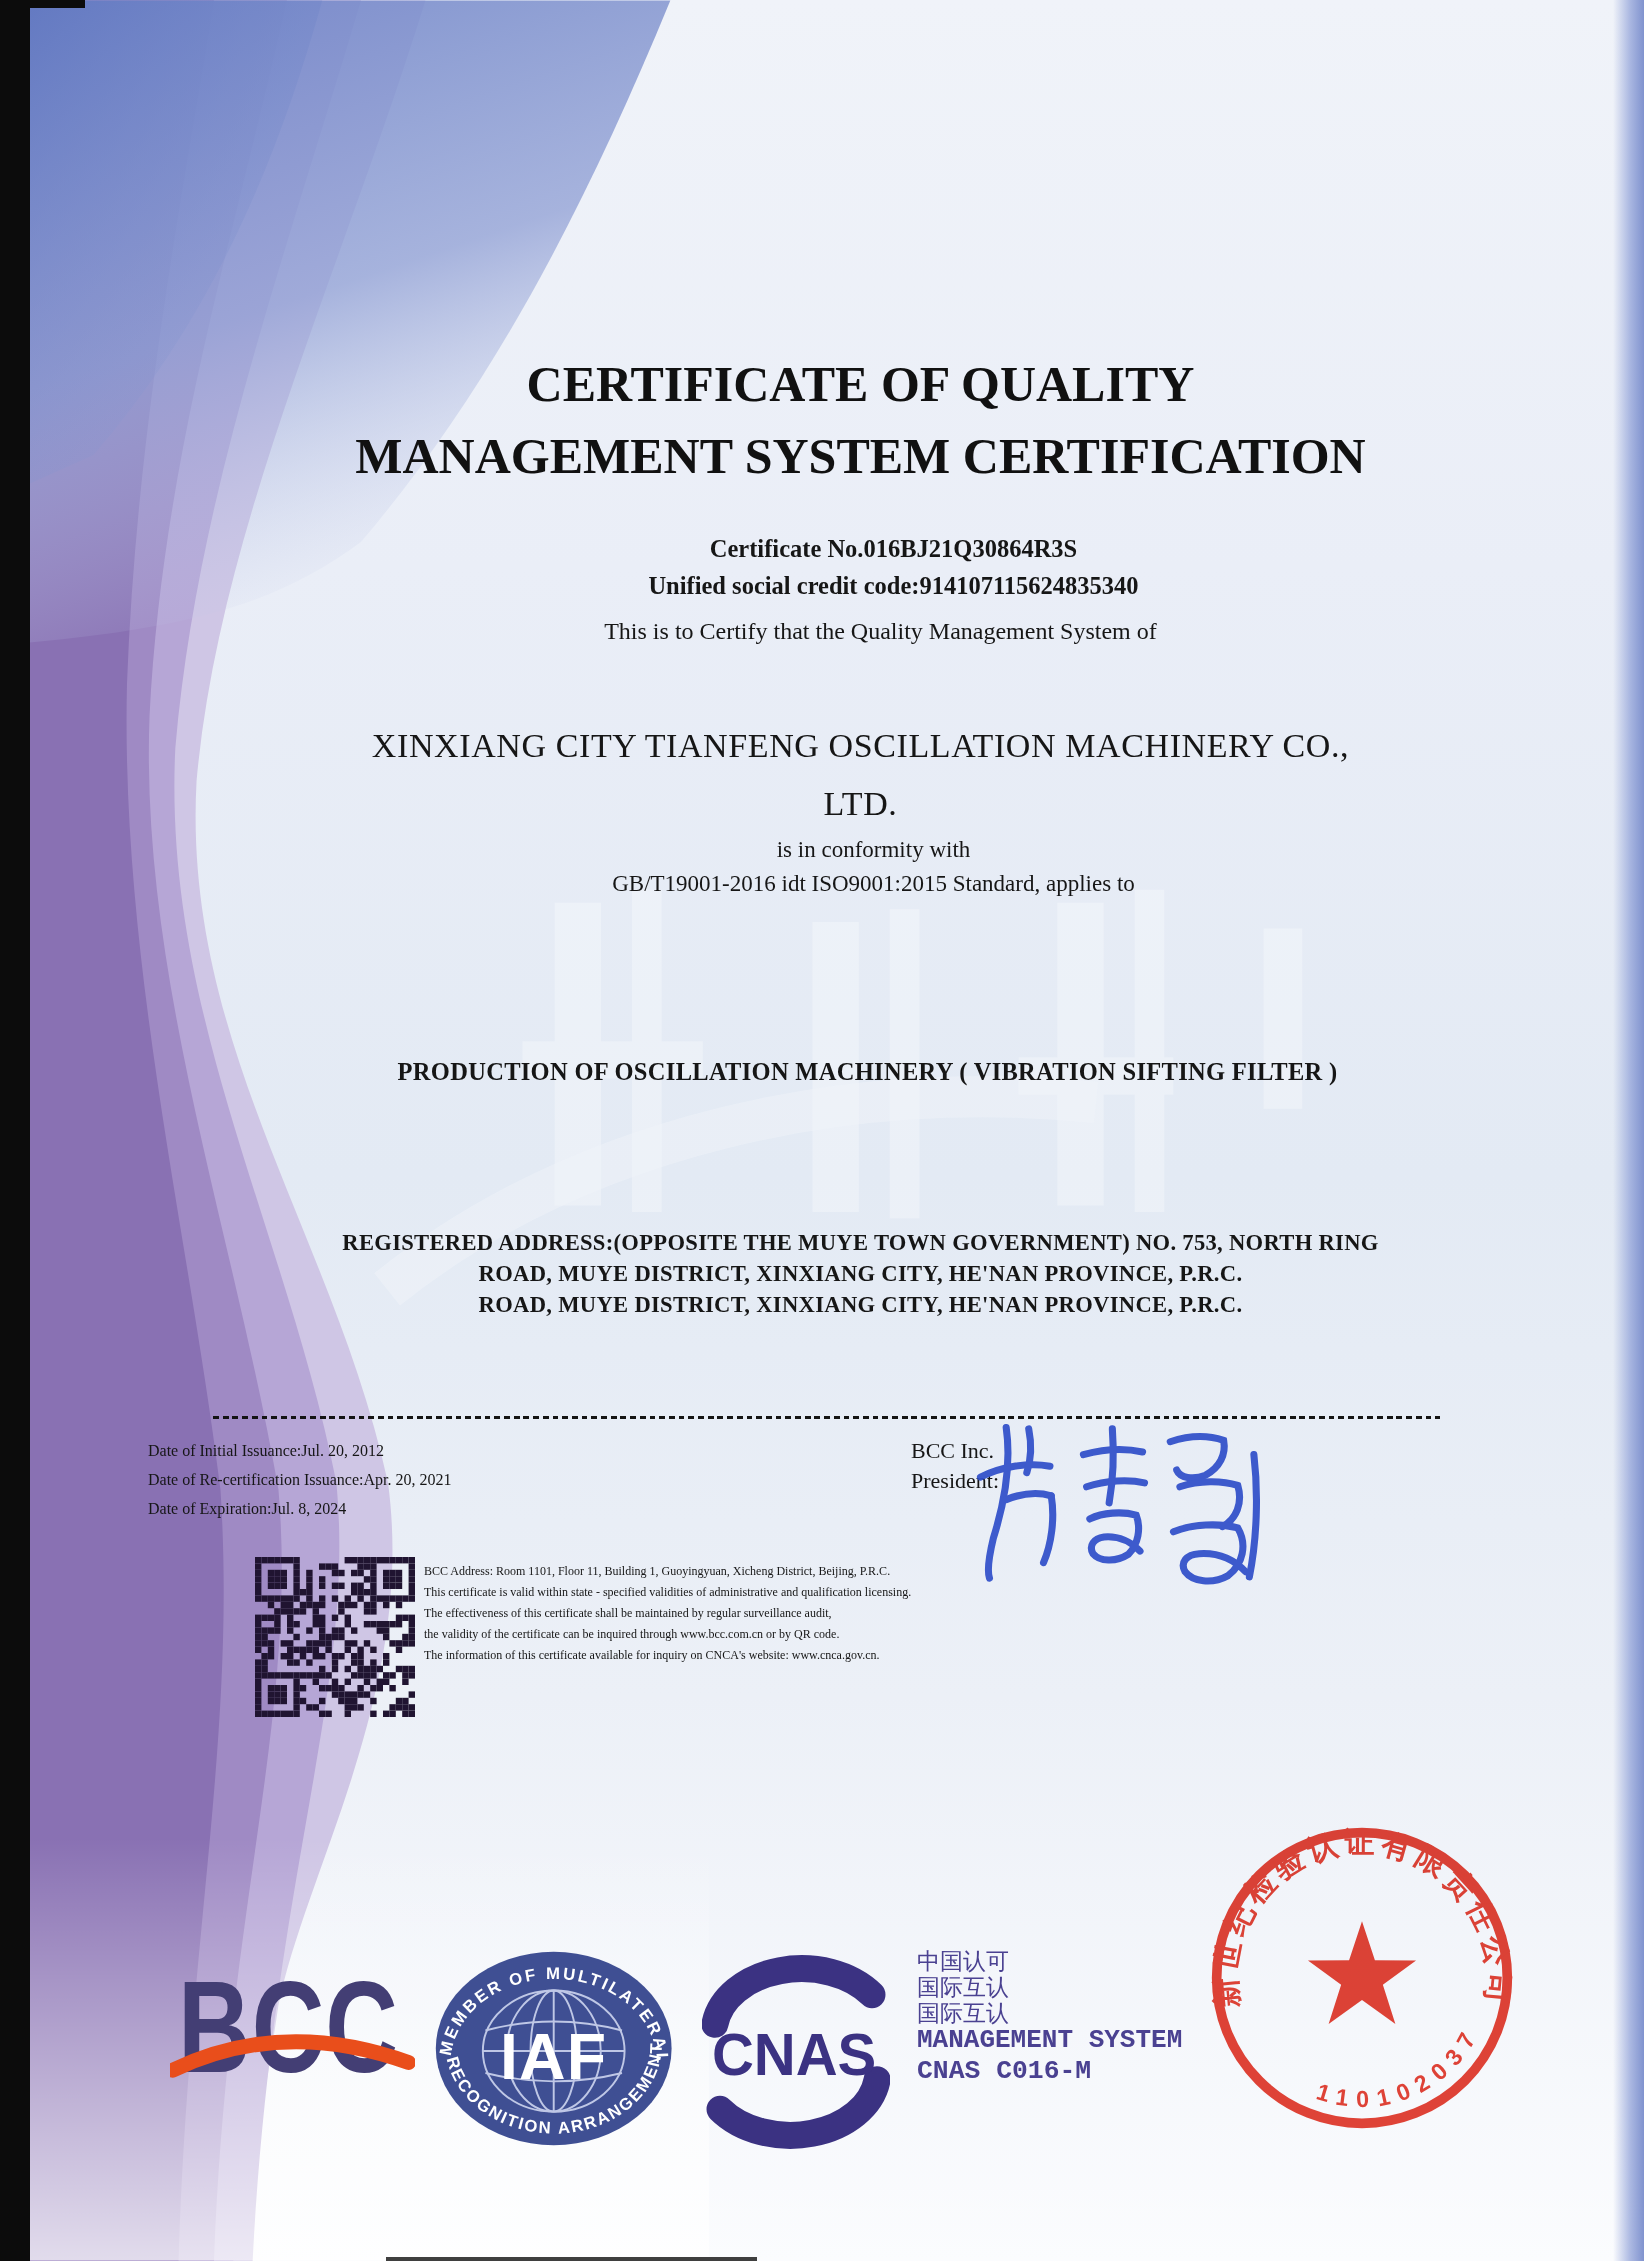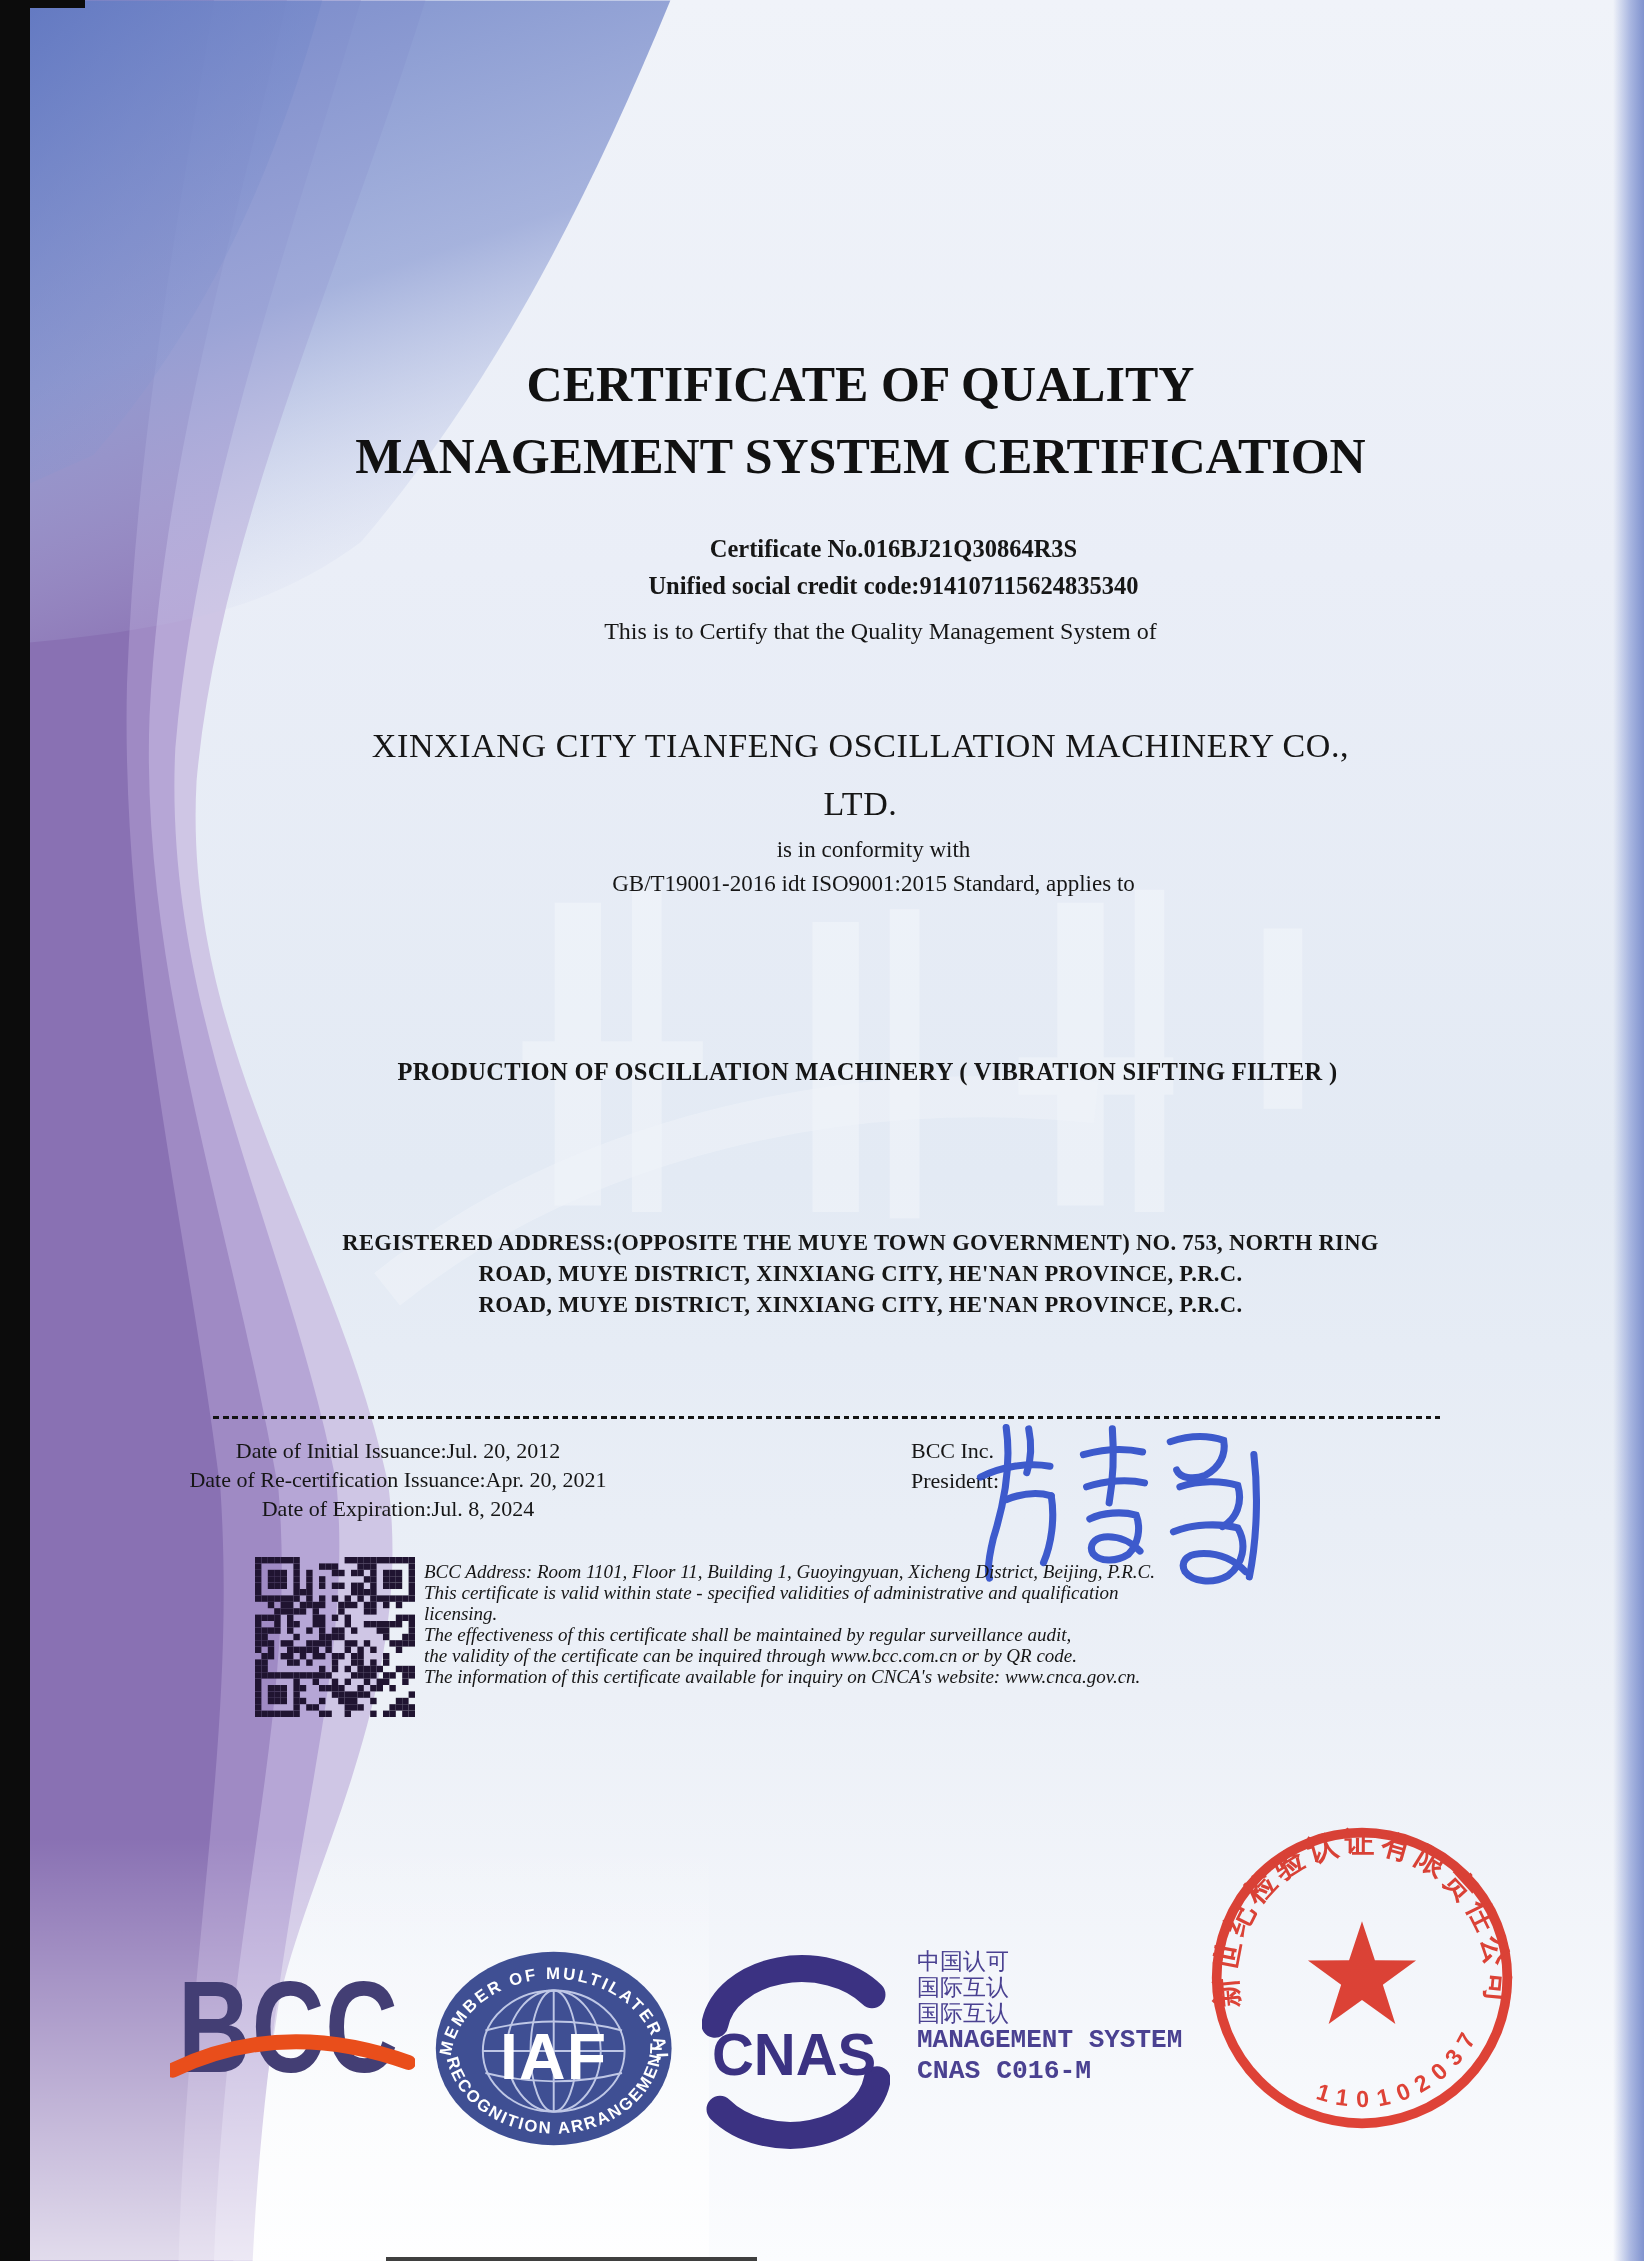--- a/index.html
+++ b/index.html
@@ -22,23 +22,23 @@
   
   .doc-title{left:77px;top:348px;width:1567px;font-weight:bold;font-size:50px;line-height:72px;letter-spacing:0px;color:#111;}
   .cert-info{left:110px;top:530px;width:1567px;font-weight:bold;font-size:24.5px;line-height:37px;}
   .intro{left:97px;top:618px;width:1567px;font-size:24px;}
   .company{left:77px;top:717px;width:1567px;font-weight:normal;font-size:34px;line-height:58px;letter-spacing:0.6px;}
   .conformity{left:90px;top:833px;width:1567px;font-size:23px;line-height:34px;}
   .scope{left:84px;top:1058px;width:1567px;font-size:24.5px;font-weight:600;letter-spacing:0.3px;}
   .addresses{left:77px;top:1227px;width:1567px;font-size:22.6px;font-weight:600;line-height:31px;letter-spacing:0.3px;}
   .dash-line{left:213px;top:1416px;width:1227px;height:3.2px;
     background:repeating-linear-gradient(90deg,#141414 0 5.8px,rgba(0,0,0,0) 5.8px 9.7px);}
-  .dates{left:140px;top:1436px;width:516px;text-align:center;font-size:22px;line-height:29px;}
+  .dates{left:148px;top:1436px;width:516px;text-align:left;font-size:16px;line-height:29px;}
   .issuer{left:911px;top:1436px;width:271px;font-size:22px;line-height:30px;}
-  .fineprint{left:424px;top:1561px;width:761px;font-size:19px;line-height:21px;font-style:italic;}
+  .fineprint{left:424px;top:1561px;width:761px;font-size:12px;line-height:21px;}
   
   .bcc-wrap{left:178px;top:1972px;width:232px;height:123px;}
   .bcc-text{position:absolute;left:0;top:0;font-family:"Liberation Sans","DejaVu Sans",sans-serif;
     font-weight:bold;font-size:129px;line-height:110px;color:#433e74;transform:scaleX(.78);transform-origin:left top;letter-spacing:1.3px;}
   .accr{left:917px;width:400px;font-family:Liberation Mono, monospace;color:#4a4191;}
   .accr-cn{top:1950px;font-size:23px;line-height:26px;}
   .accr-en1{top:2025px;font-size:26px;font-weight:bold;}
   .accr-en2{top:2056px;font-size:26.4px;font-weight:bold;}
   svg{display:block;}
   .seal{mix-blend-mode:multiply;opacity:.95;}

